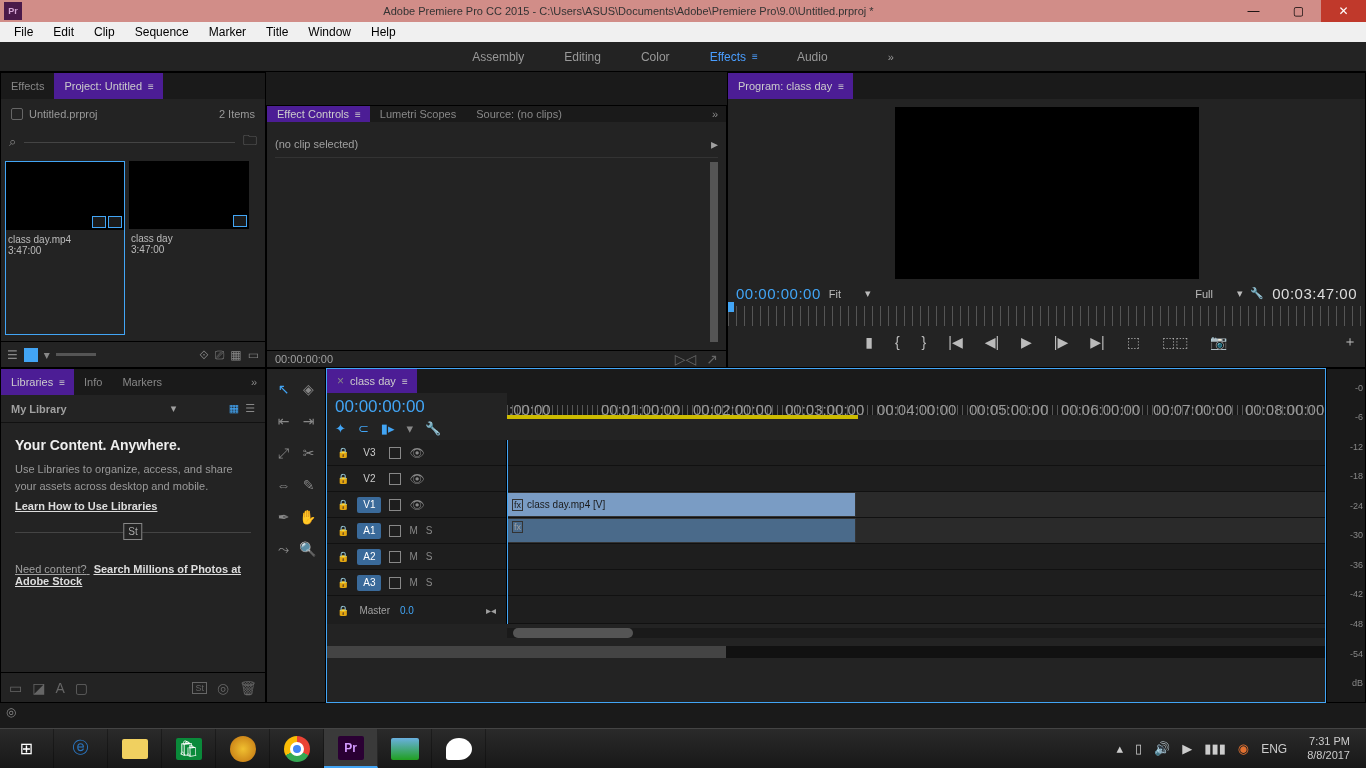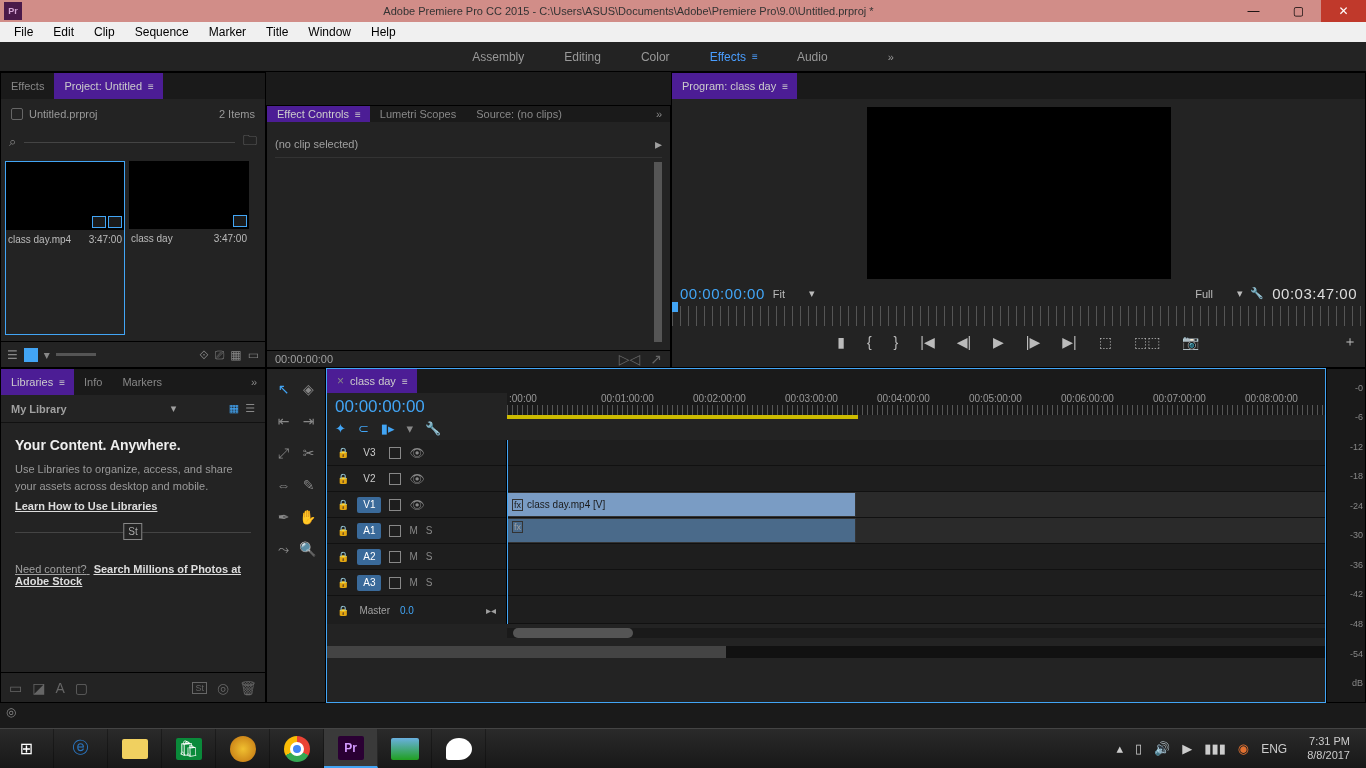--- a/index.html
+++ b/index.html
@@ -43,27 +43,27 @@
 .project-search { height: 26px; display: flex; align-items: center; padding: 0 8px; gap: 8px; }
 .search-icon { color: #888; font-size: 13px; }
 .search-line { flex: 1; border-bottom: 1px solid #444; height: 1px; }
 .folder-icon { font-size: 14px; color: #888; }
 .project-bins { flex: 1; display: flex; gap: 4px; padding: 6px 4px; }
 .bin-item { width: 120px; }
 .bin-item.selected { border: 1px solid #42a5f5; }
 .bin-thumb { width: 100%; height: 68px; background: #000; position: relative; }
 .bin-badges { position: absolute; bottom: 2px; right: 2px; display: flex; gap: 2px; }
 .bin-badge { width: 14px; height: 12px; border: 1px solid #42a5f5; background: #1a1a1a; }
-.bin-label { display: flex; justify-content: space-between; padding: 4px 2px; font-size: 10px; color: #bbb; }
+.bin-label { display: flex; justify-content: space-between; padding: 4px 2px; font-size: 10px; color: #bbb; flex-direction: column; }
 .project-footer { height: 26px; border-top: 1px solid #000; display: flex; align-items: center; gap: 6px; padding: 0 6px; }
 .pf-icon { color: #888; font-size: 12px; }
 .pf-active { width: 14px; height: 14px; background: #42a5f5; }
 
 
-.ec-panel { width: 405px; margin-top: 33px; }
+.ec-panel { width: 461px; margin-top: 33px; }
 .ec-body { flex: 1; padding: 8px; }
 .ec-noclip { display: flex; justify-content: space-between; align-items: center; border-bottom: 1px solid #333; height: 28px; }
 .ec-arrow { font-size: 14px; }
 .ec-scrollbar { width: 8px; height: 180px; background: #1a1a1a; float: right; margin-top: 4px; }
 .thumb { background: #555; height: 100%; }
 .ec-footer { height: 26px; display: flex; align-items: center; justify-content: space-between; padding: 0 8px; border-top: 1px solid #000; }
 .ec-footer-right { display: flex; gap: 10px; color: #666; font-size: 14px; }
 
 
 .program-panel { flex: 1; }
@@ -103,21 +103,21 @@
 .timeline-panel { flex: 1; border: 1px solid #42a5f5; }
 .timeline-tabs { height: 24px; background: #1a1a1a; display: flex; align-items: center; }
 .tl-header { display: flex; }
 .tl-left { width: 180px; padding: 4px 8px; }
 .tl-tc { color: #42a5f5; font-size: 17px; }
 .tl-toolbar { display: flex; gap: 12px; align-items: center; margin-top: 4px; color: #42a5f5; font-size: 13px; }
 .tl-toolbar .grey { color: #888; }
 .tl-right { flex: 1; position: relative; }
 .tl-ruler { height: 22px; background: #1a1a1a; position: relative; overflow: hidden; }
 .tl-ticks { position: absolute; inset: 0; background: repeating-linear-gradient(90deg, #555 0 1px, transparent 1px 5px); top: 12px; }
-.tl-tick-label { position: absolute; top: 0; font-size: 10px; color: #999; transform: translateX(-2px); }
+.tl-tick-label { position: absolute; top: 8px; font-size: 15px; color: #999; transform: translateX(-2px); }
 .tl-seq-bar { height: 4px; background: #ccbb00; width: 351px; }
 .tl-tracks { display: flex; background: #1e1e1e; }
 .tl-track-headers { width: 180px; border-right: 1px solid #000; }
 .tl-track-lanes { flex: 1; position: relative; }
 .track-row { height: 26px; display: flex; align-items: center; gap: 8px; padding: 0 10px; border-bottom: 1px solid #111; font-size: 10px; }
 .track-lock { color: #888; }
 .track-label { width: 24px; height: 16px; text-align: center; color: #ccc; line-height: 16px; border-radius: 2px; }
 .track-label.hi { background: #3a6a9a; color: #fff; }
 .track-eye { color: #888; font-size: 12px; }
 .track-toggle { width: 12px; height: 12px; border: 1px solid #888; }

